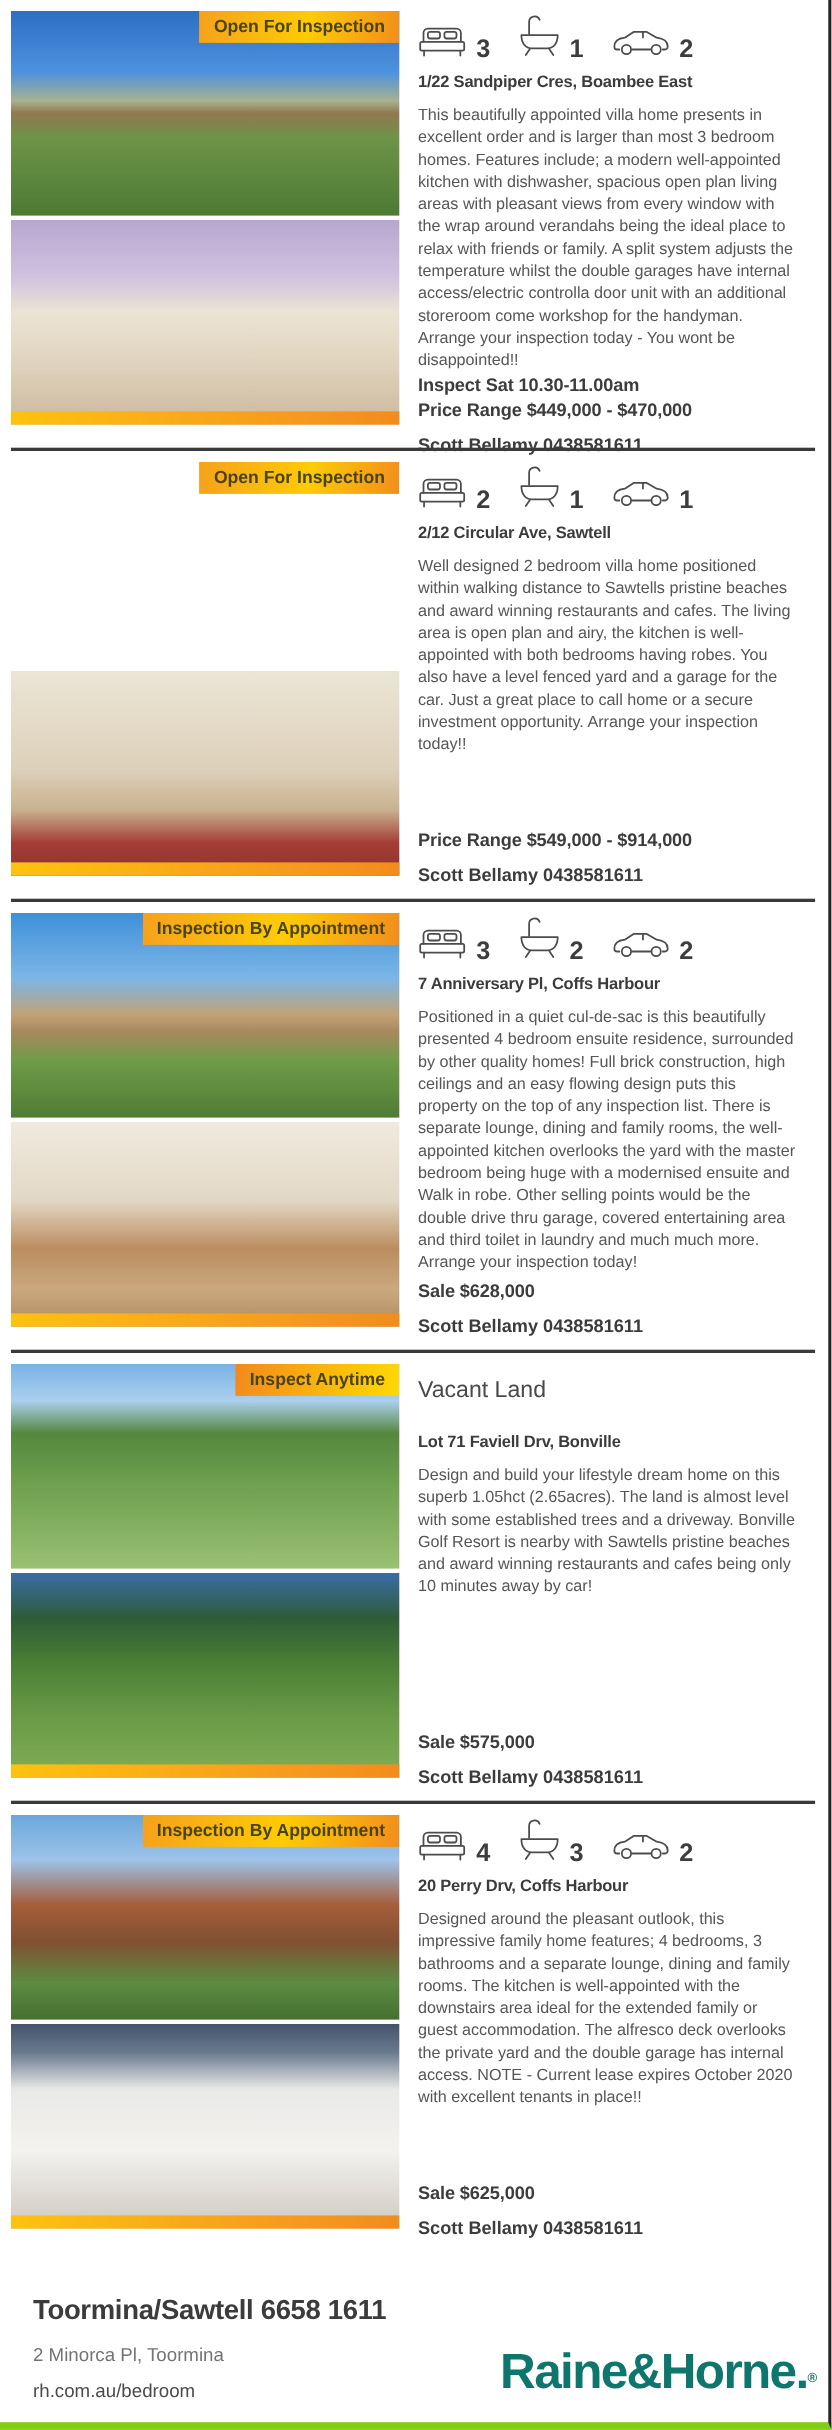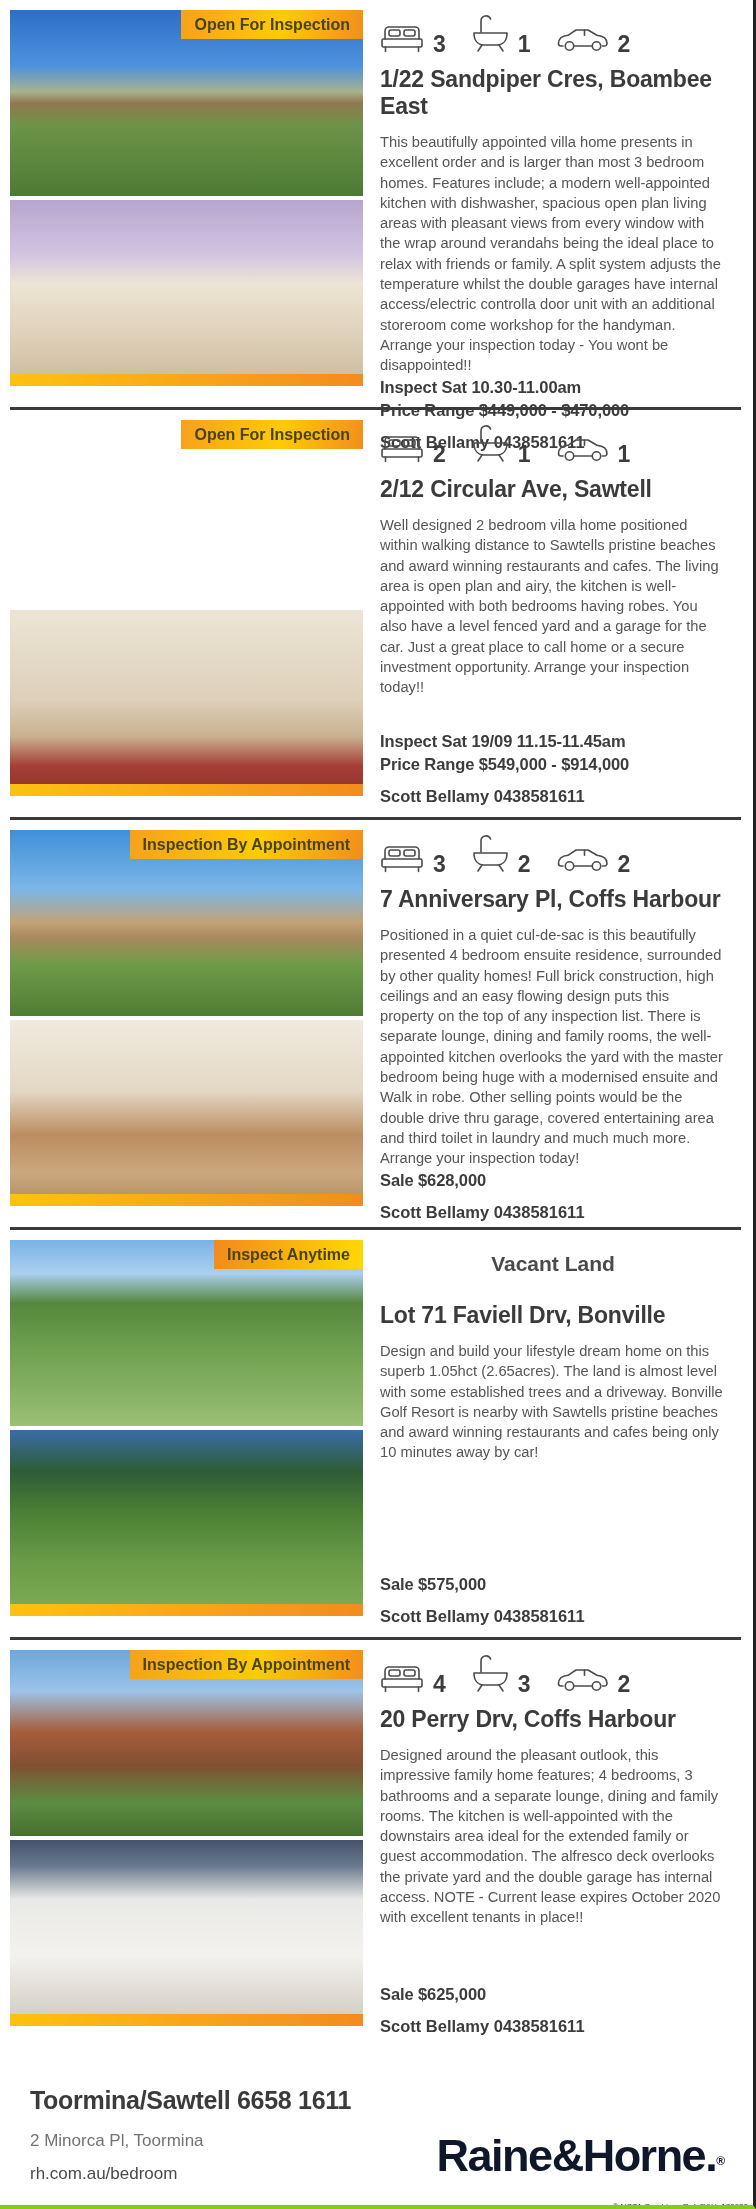--- a/index.html
+++ b/index.html
@@ -5,21 +5,21 @@
   * { box-sizing: border-box; margin: 0; padding: 0; }
   html,body { background:#fff; }
   body { font-family: "Liberation Sans", sans-serif; }
   .page {
     position: relative;
     width: 756px;
     height: 2209px;
     margin: 0 auto;
     background: #fff;
     border-right: 3px solid #232323;
-    border-bottom: 4px solid #84cc16;
+    border-bottom: 7px solid #84cc16;
     overflow: hidden;
   }
   .listing {
     display: flex;
     height: 388px;
     padding: 0 12px 0 10px;
     margin-top: 10px;
   }
   .listing:first-child { margin-top: 10px; }
   .photos { width: 353px; flex: 0 0 353px; display: flex; flex-direction: column; }
@@ -54,34 +54,34 @@
   .details {
     flex: 1;
     padding: 0 15px 2px 17px;
     display: flex; flex-direction: column;
     height: 388px;
   }
   .stats { display: flex; align-items: flex-end; margin-top: 5px; height: 42px; }
   .stats svg { stroke: #4c4c4c; fill: none; stroke-width: 1.6; stroke-linecap: round; stroke-linejoin: round; }
   .stat-num { font-size: 23px; font-weight: 700; color: #3d3d3d; margin: 0 26px 1px 9px; line-height: 1; }
   .stat-num:last-child { margin-right: 0; }
-  .vacant-label { margin-top: 12px; font-size: 21px; font-weight: 700; color: #4a4a4a; text-align: center; }
-  .title { font-size: 23px; font-weight: 700; color: #3b3b3b; margin-top: 9px; letter-spacing: -0.2px; }
+  .vacant-label { margin-top: 12px; font-size: 21px; font-weight: 400; color: #4a4a4a; }
+  .title { font-size: 15px; font-weight: 700; color: #3b3b3b; margin-top: 9px; letter-spacing: -0.2px; }
   .title.spaced { margin-top: 26px; }
   .desc { font-size: 14.7px; line-height: 20.3px; color: #565656; margin-top: 12px; }
   .meta { margin-top: auto; }
   .meta-line { font-size: 16.5px; font-weight: 700; color: #3c3c3c; line-height: 23px; letter-spacing: -0.1px; }
   .agent { font-size: 16.5px; font-weight: 700; color: #3c3c3c; margin-top: 11px; }
   .divider { height: 3px; background: #3a3a3a; margin: 9px 12px 9px 10px; }
 
   .footer { position: relative; height: 175px; padding: 48px 0 0 30px; }
   .office { font-size: 25px; font-weight: 700; color: #3b3b3b; letter-spacing: -0.3px; }
   .office-address { font-size: 17px; color: #737373; margin-top: 16px; }
   .office-site { font-size: 17px; color: #4a4a4a; margin-top: 13px; }
-  .brand { position: absolute; right: 28px; top: 92px; font-size: 45px; font-weight: 700; color: #0f172a; letter-spacing: -1.5px; }
+  .brand { position: absolute; right: 10px; top: 92px; font-size: 45px; font-weight: 700; color: #0f766e; letter-spacing: -1.5px; }
   .brand sup { font-size: 12px; letter-spacing: 0; vertical-align: 6px; }
   .credit { position: absolute; right: 5px; bottom: 2px; font-size: 8px; color: #333; }
 </style>
 </head>
 <body>
 
 <div class="page">
 
   <section class="listing">
     <div class="photos">
@@ -156,21 +156,20 @@
               <path d="M17.5 19 h17"></path>
               <circle cx="12.5" cy="19" r="4.2"></circle>
               <circle cx="39.5" cy="19" r="4.2"></circle>
               <path d="M27.5 3.4 v4.8"></path>
             </svg></span>
         <span class="stat-num">1</span>
       </div>
       <h2 class="title">2/12 Circular Ave, Sawtell</h2>
       <p class="desc">Well designed 2 bedroom villa home positioned within walking distance to Sawtells pristine beaches and award winning restaurants and cafes. The living area is open plan and airy, the kitchen is well-appointed with both bedrooms having robes. You also have a level fenced yard and a garage for the car. Just a great place to call home or a secure investment opportunity. Arrange your inspection today!!</p>
       <div class="meta">
-        <div class="meta-line">Inspect Sat 19/09  11.15-11.45am</div>
         <div class="meta-line">Price Range  $549,000 - $914,000</div>
         <div class="agent">Scott Bellamy 0438581611</div>
       </div>
     </div>
   </section>
   <div class="divider"></div>
 
   <section class="listing">
     <div class="photos">
       <div class="photo p3a">

